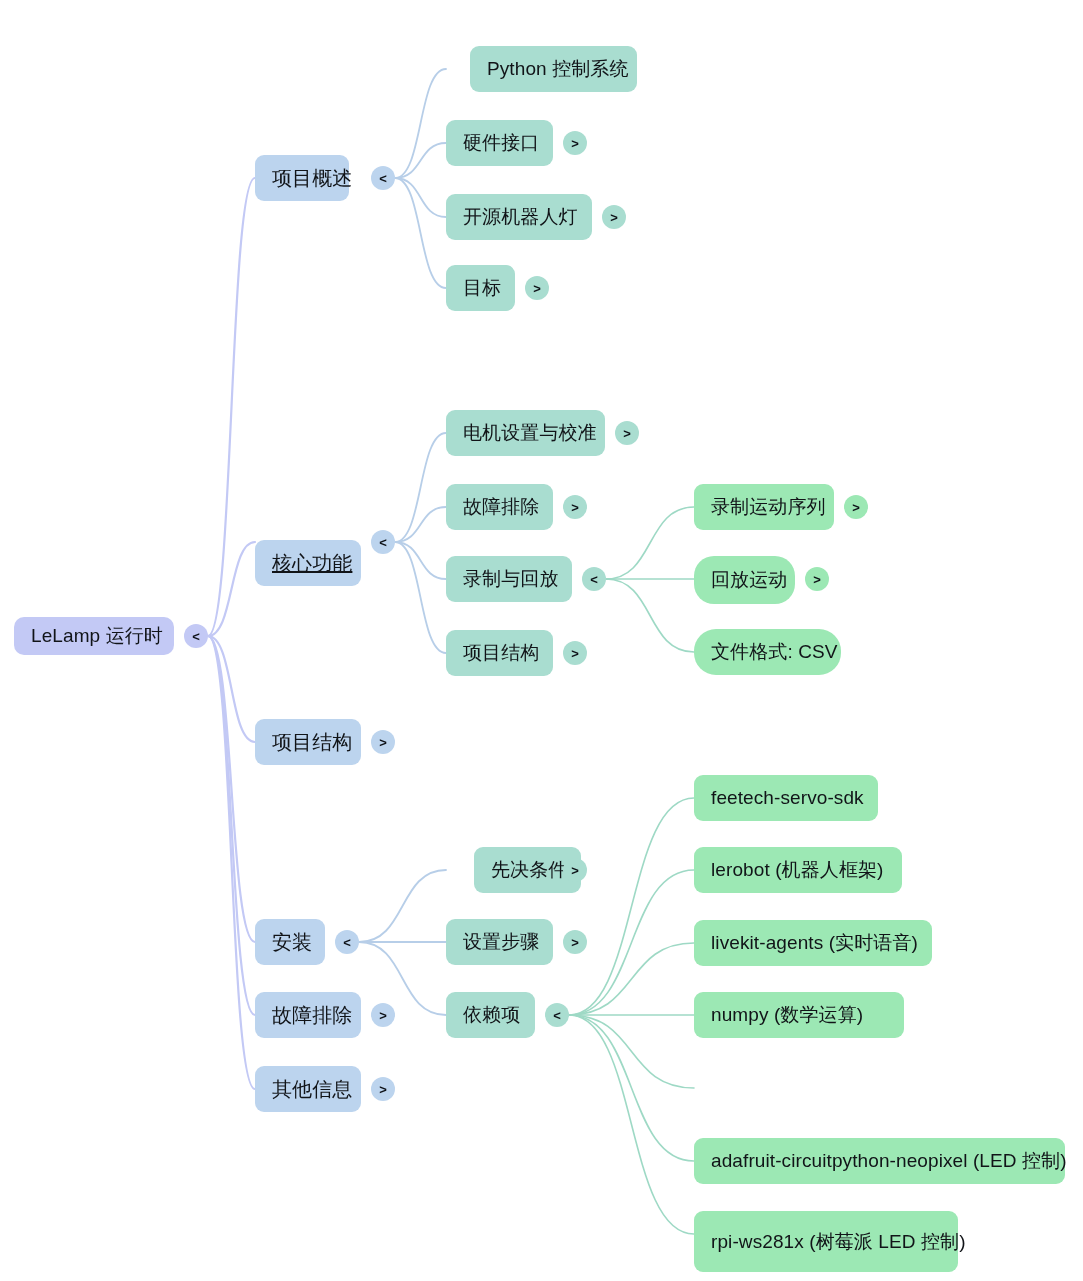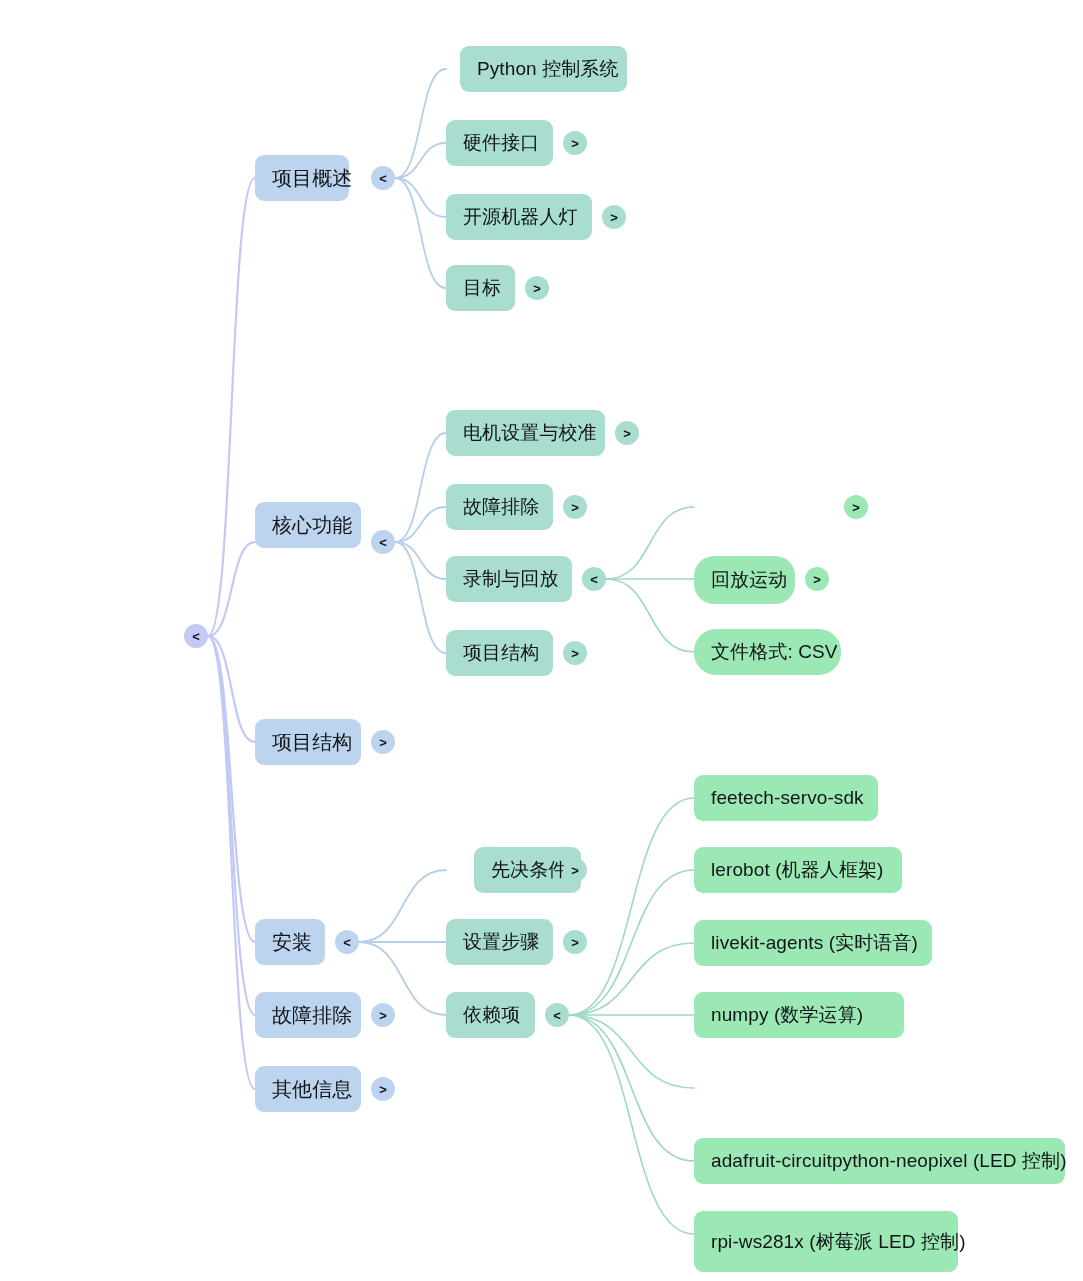--- a/index.html
+++ b/index.html
@@ -106,56 +106,62 @@
       <path d="M 569 1015 C 637.75 1015, 625.25 798, 694 798" fill="none" stroke="#9ed9c5" stroke-width="1.6" stroke-linecap="round"></path>
       <path d="M 569 1015 C 637.75 1015, 625.25 870, 694 870" fill="none" stroke="#9ed9c5" stroke-width="1.6" stroke-linecap="round"></path>
       <path d="M 569 1015 C 637.75 1015, 625.25 943, 694 943" fill="none" stroke="#9ed9c5" stroke-width="1.6" stroke-linecap="round"></path>
       <path d="M 569 1015 C 637.75 1015, 625.25 1015, 694 1015" fill="none" stroke="#9ed9c5" stroke-width="1.6" stroke-linecap="round"></path>
       <path d="M 569 1015 C 637.75 1015, 625.25 1088, 694 1088" fill="none" stroke="#9ed9c5" stroke-width="1.6" stroke-linecap="round"></path>
       <path d="M 569 1015 C 637.75 1015, 625.25 1161, 694 1161" fill="none" stroke="#9ed9c5" stroke-width="1.6" stroke-linecap="round"></path>
       <path d="M 569 1015 C 637.75 1015, 625.25 1234, 694 1234" fill="none" stroke="#9ed9c5" stroke-width="1.6" stroke-linecap="round"></path>
       <path d="M 208 636 C 233.85 636, 229.15 1015, 255 1015" fill="none" stroke="#c3c9f5" stroke-width="2.2" stroke-linecap="round"></path>
       <path d="M 208 636 C 233.85 636, 229.15 1089, 255 1089" fill="none" stroke="#c3c9f5" stroke-width="2.2" stroke-linecap="round"></path>
     </svg>
+<div class="node lvl1" style="left: 14px; top: 617px; width: 160px; height: 38px;">
+      <span class="node-label">LeLamp 运行时</span>
+    </div>
     <div class="toggle tg1" style="left: 184px; top: 624px;">&lt;</div>
     <div class="node lvl2" style="left: 255px; top: 155px; width: 94px; height: 46px;">
       <span class="node-label">项目概述</span>
     </div>
     <div class="toggle tg2" style="left: 371px; top: 166px;">&lt;</div>
-    <div class="node lvl3" style="left: 460px; top: 46px; width: 167px; height: 46px;">
+    <div class="node lvl3" style="left: 470px; top: 46px; width: 167px; height: 46px;">
       <span class="node-label">Python 控制系统</span>
     </div>
     <div class="node lvl3" style="left: 446px; top: 120px; width: 107px; height: 46px;">
       <span class="node-label">硬件接口</span>
     </div>
     <div class="toggle tg3" style="left: 563px; top: 131px;">&gt;</div>
     <div class="node lvl3" style="left: 446px; top: 194px; width: 146px; height: 46px;">
       <span class="node-label">开源机器人灯</span>
     </div>
     <div class="toggle tg3" style="left: 602px; top: 205px;">&gt;</div>
     <div class="node lvl3" style="left: 446px; top: 265px; width: 69px; height: 46px;">
       <span class="node-label">目标</span>
     </div>
     <div class="toggle tg3" style="left: 525px; top: 276px;">&gt;</div>
-    <div class="node lvl2" style="left: 255px; top: 502px; width: 106px; height: 46px;">
+    <div class="node lvl2" style="left: 255px; top: 540px; width: 106px; height: 46px; text-decoration: underline;">
       <span class="node-label">核心功能</span>
     </div>
     <div class="toggle tg2" style="left: 371px; top: 530px;">&lt;</div>
     <div class="node lvl3" style="left: 446px; top: 410px; width: 159px; height: 46px;">
       <span class="node-label">电机设置与校准</span>
     </div>
     <div class="toggle tg3" style="left: 615px; top: 421px;">&gt;</div>
     <div class="node lvl3" style="left: 446px; top: 484px; width: 107px; height: 46px;">
       <span class="node-label">故障排除</span>
     </div>
     <div class="toggle tg3" style="left: 563px; top: 495px;">&gt;</div>
     <div class="node lvl3" style="left: 446px; top: 556px; width: 126px; height: 46px;">
       <span class="node-label">录制与回放</span>
     </div>
     <div class="toggle tg3" style="left: 582px; top: 567px;">&lt;</div>
+    <div class="node lvl4" style="left: 694px; top: 484px; width: 140px; height: 46px;">
+      <span class="node-label">录制运动序列</span>
+    </div>
     <div class="toggle tg4" style="left: 844px; top: 495px;">&gt;</div>
     <div class="node lvl4" style="left: 694px; top: 556px; width: 101px; height: 48px; border-radius: 20px;">
       <span class="node-label">回放运动</span>
     </div>
     <div class="toggle tg4" style="left: 805px; top: 567px;">&gt;</div>
     <div class="node lvl4" style="left: 694px; top: 629px; width: 147px; height: 46px; border-radius: 22px;">
       <span class="node-label">文件格式: CSV</span>
     </div>
     <div class="node lvl3" style="left: 446px; top: 630px; width: 107px; height: 46px;">
       <span class="node-label">项目结构</span>

